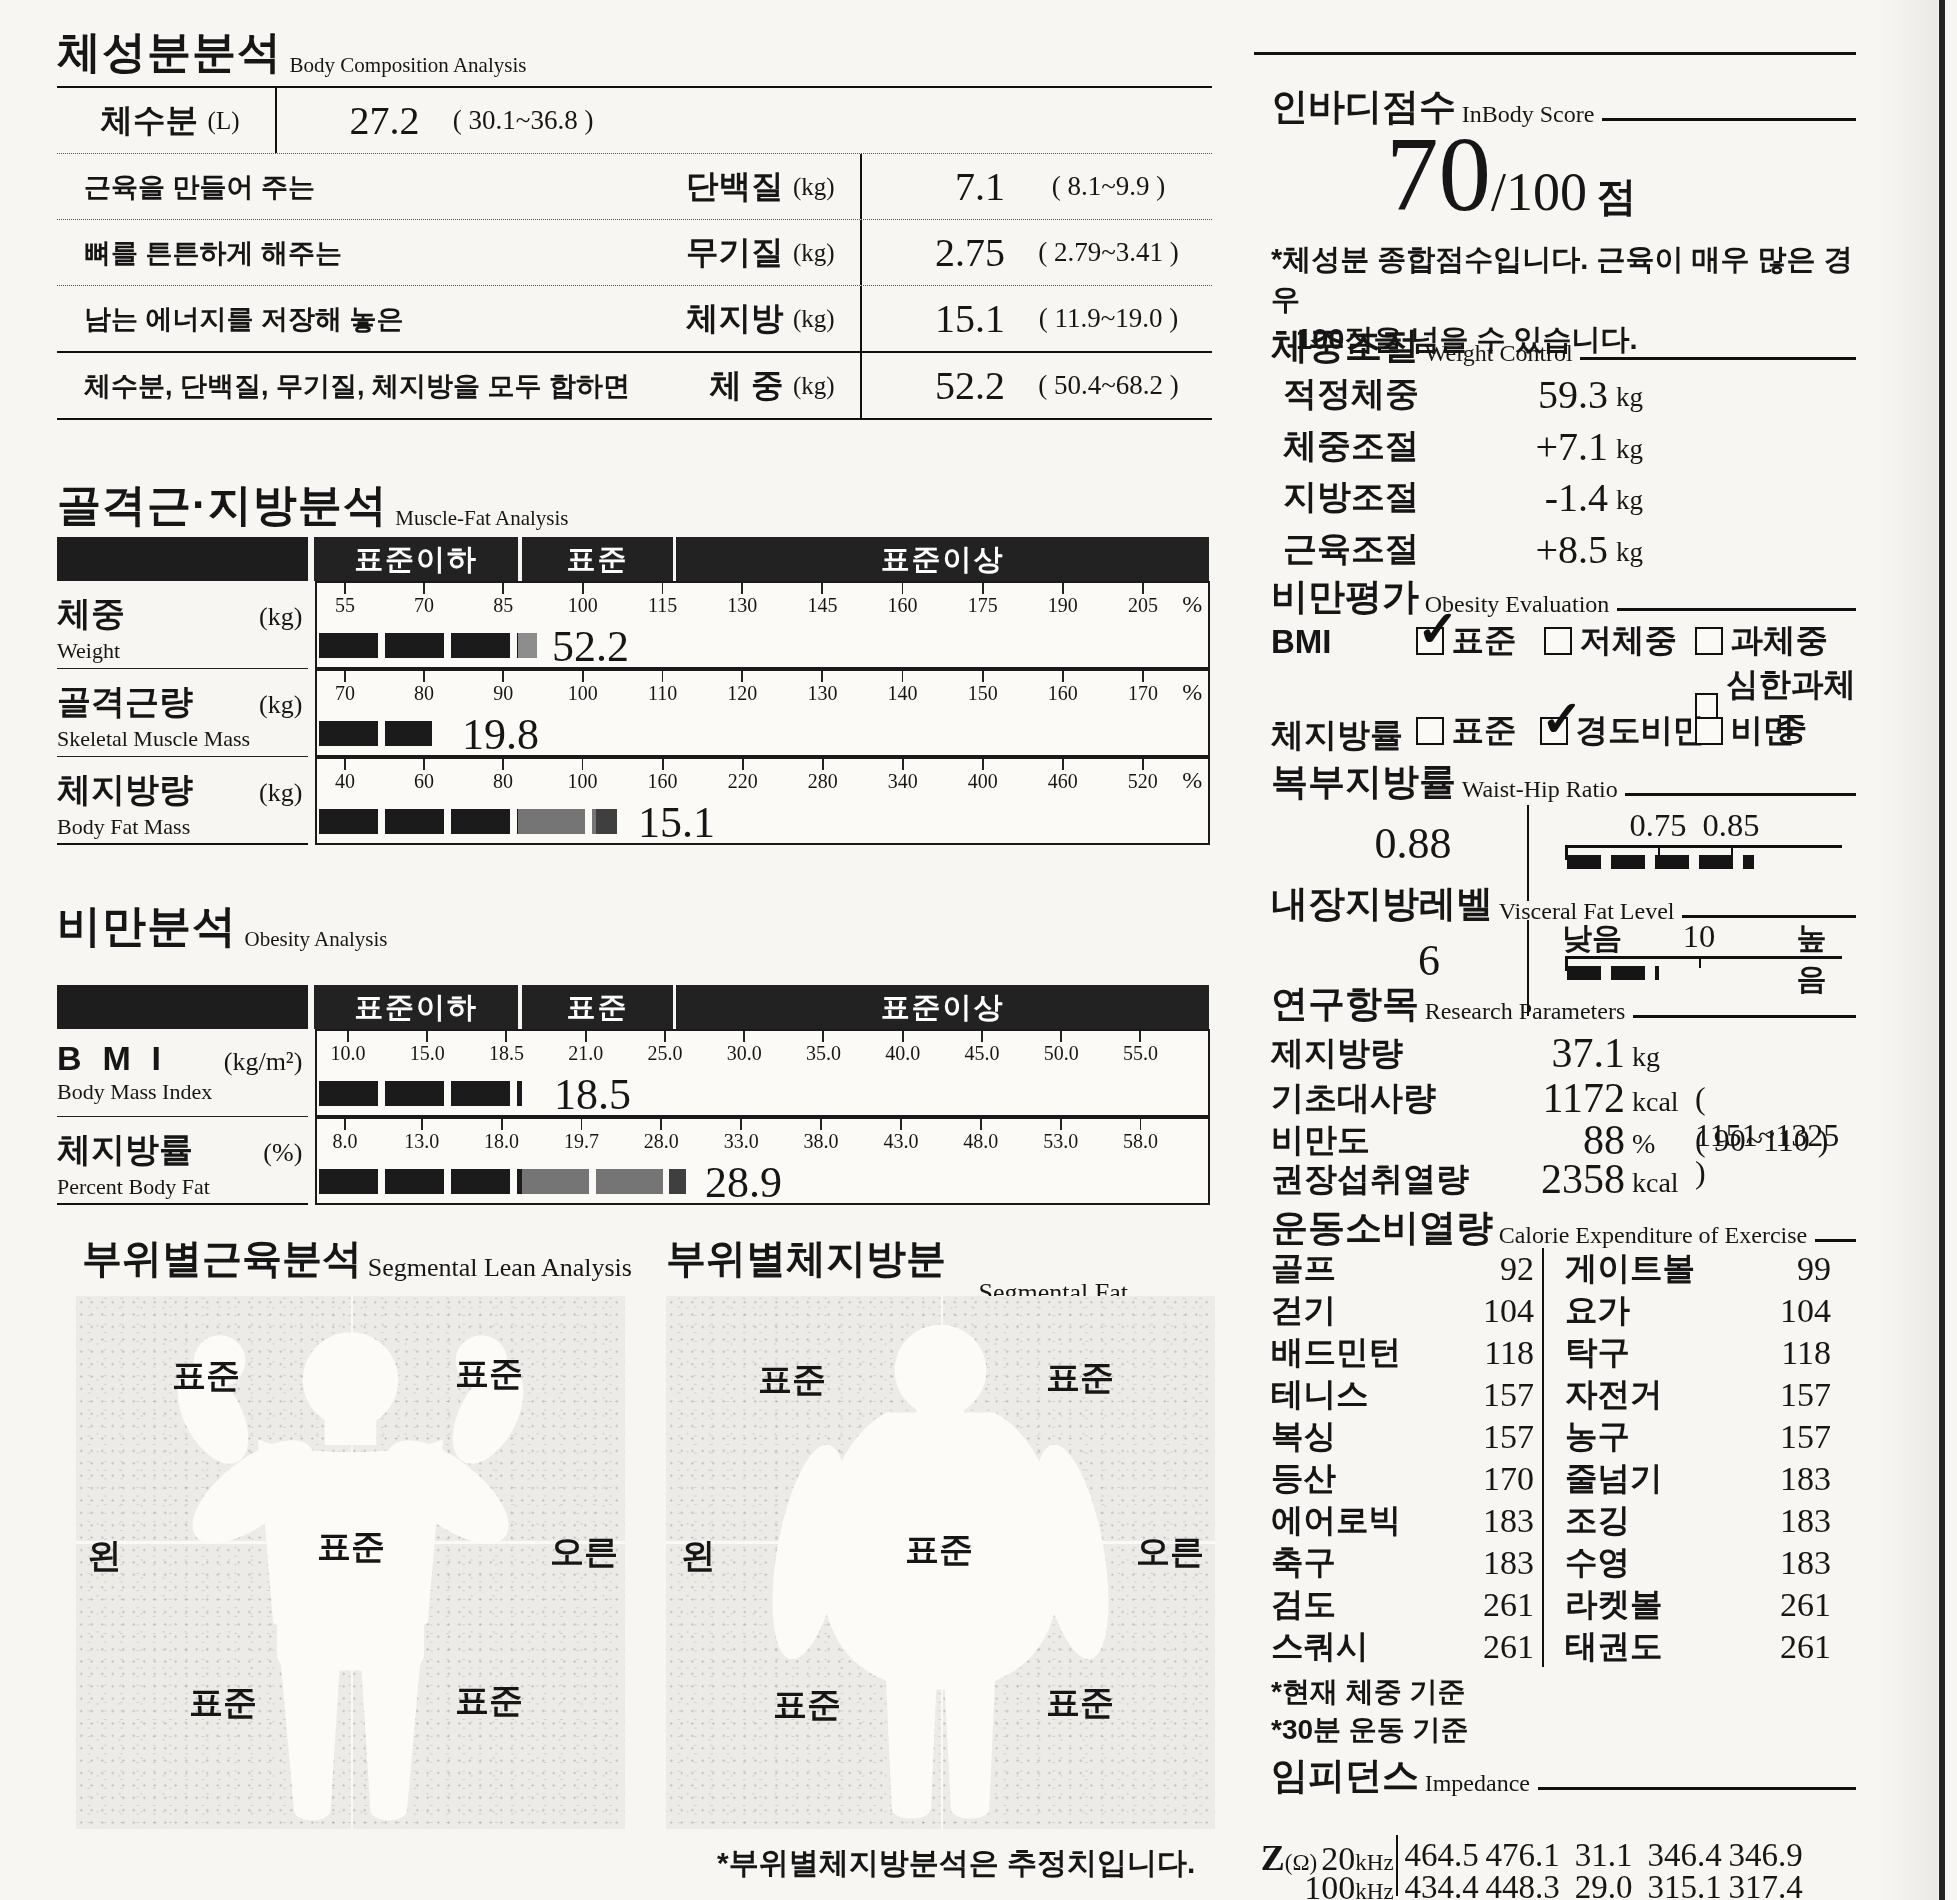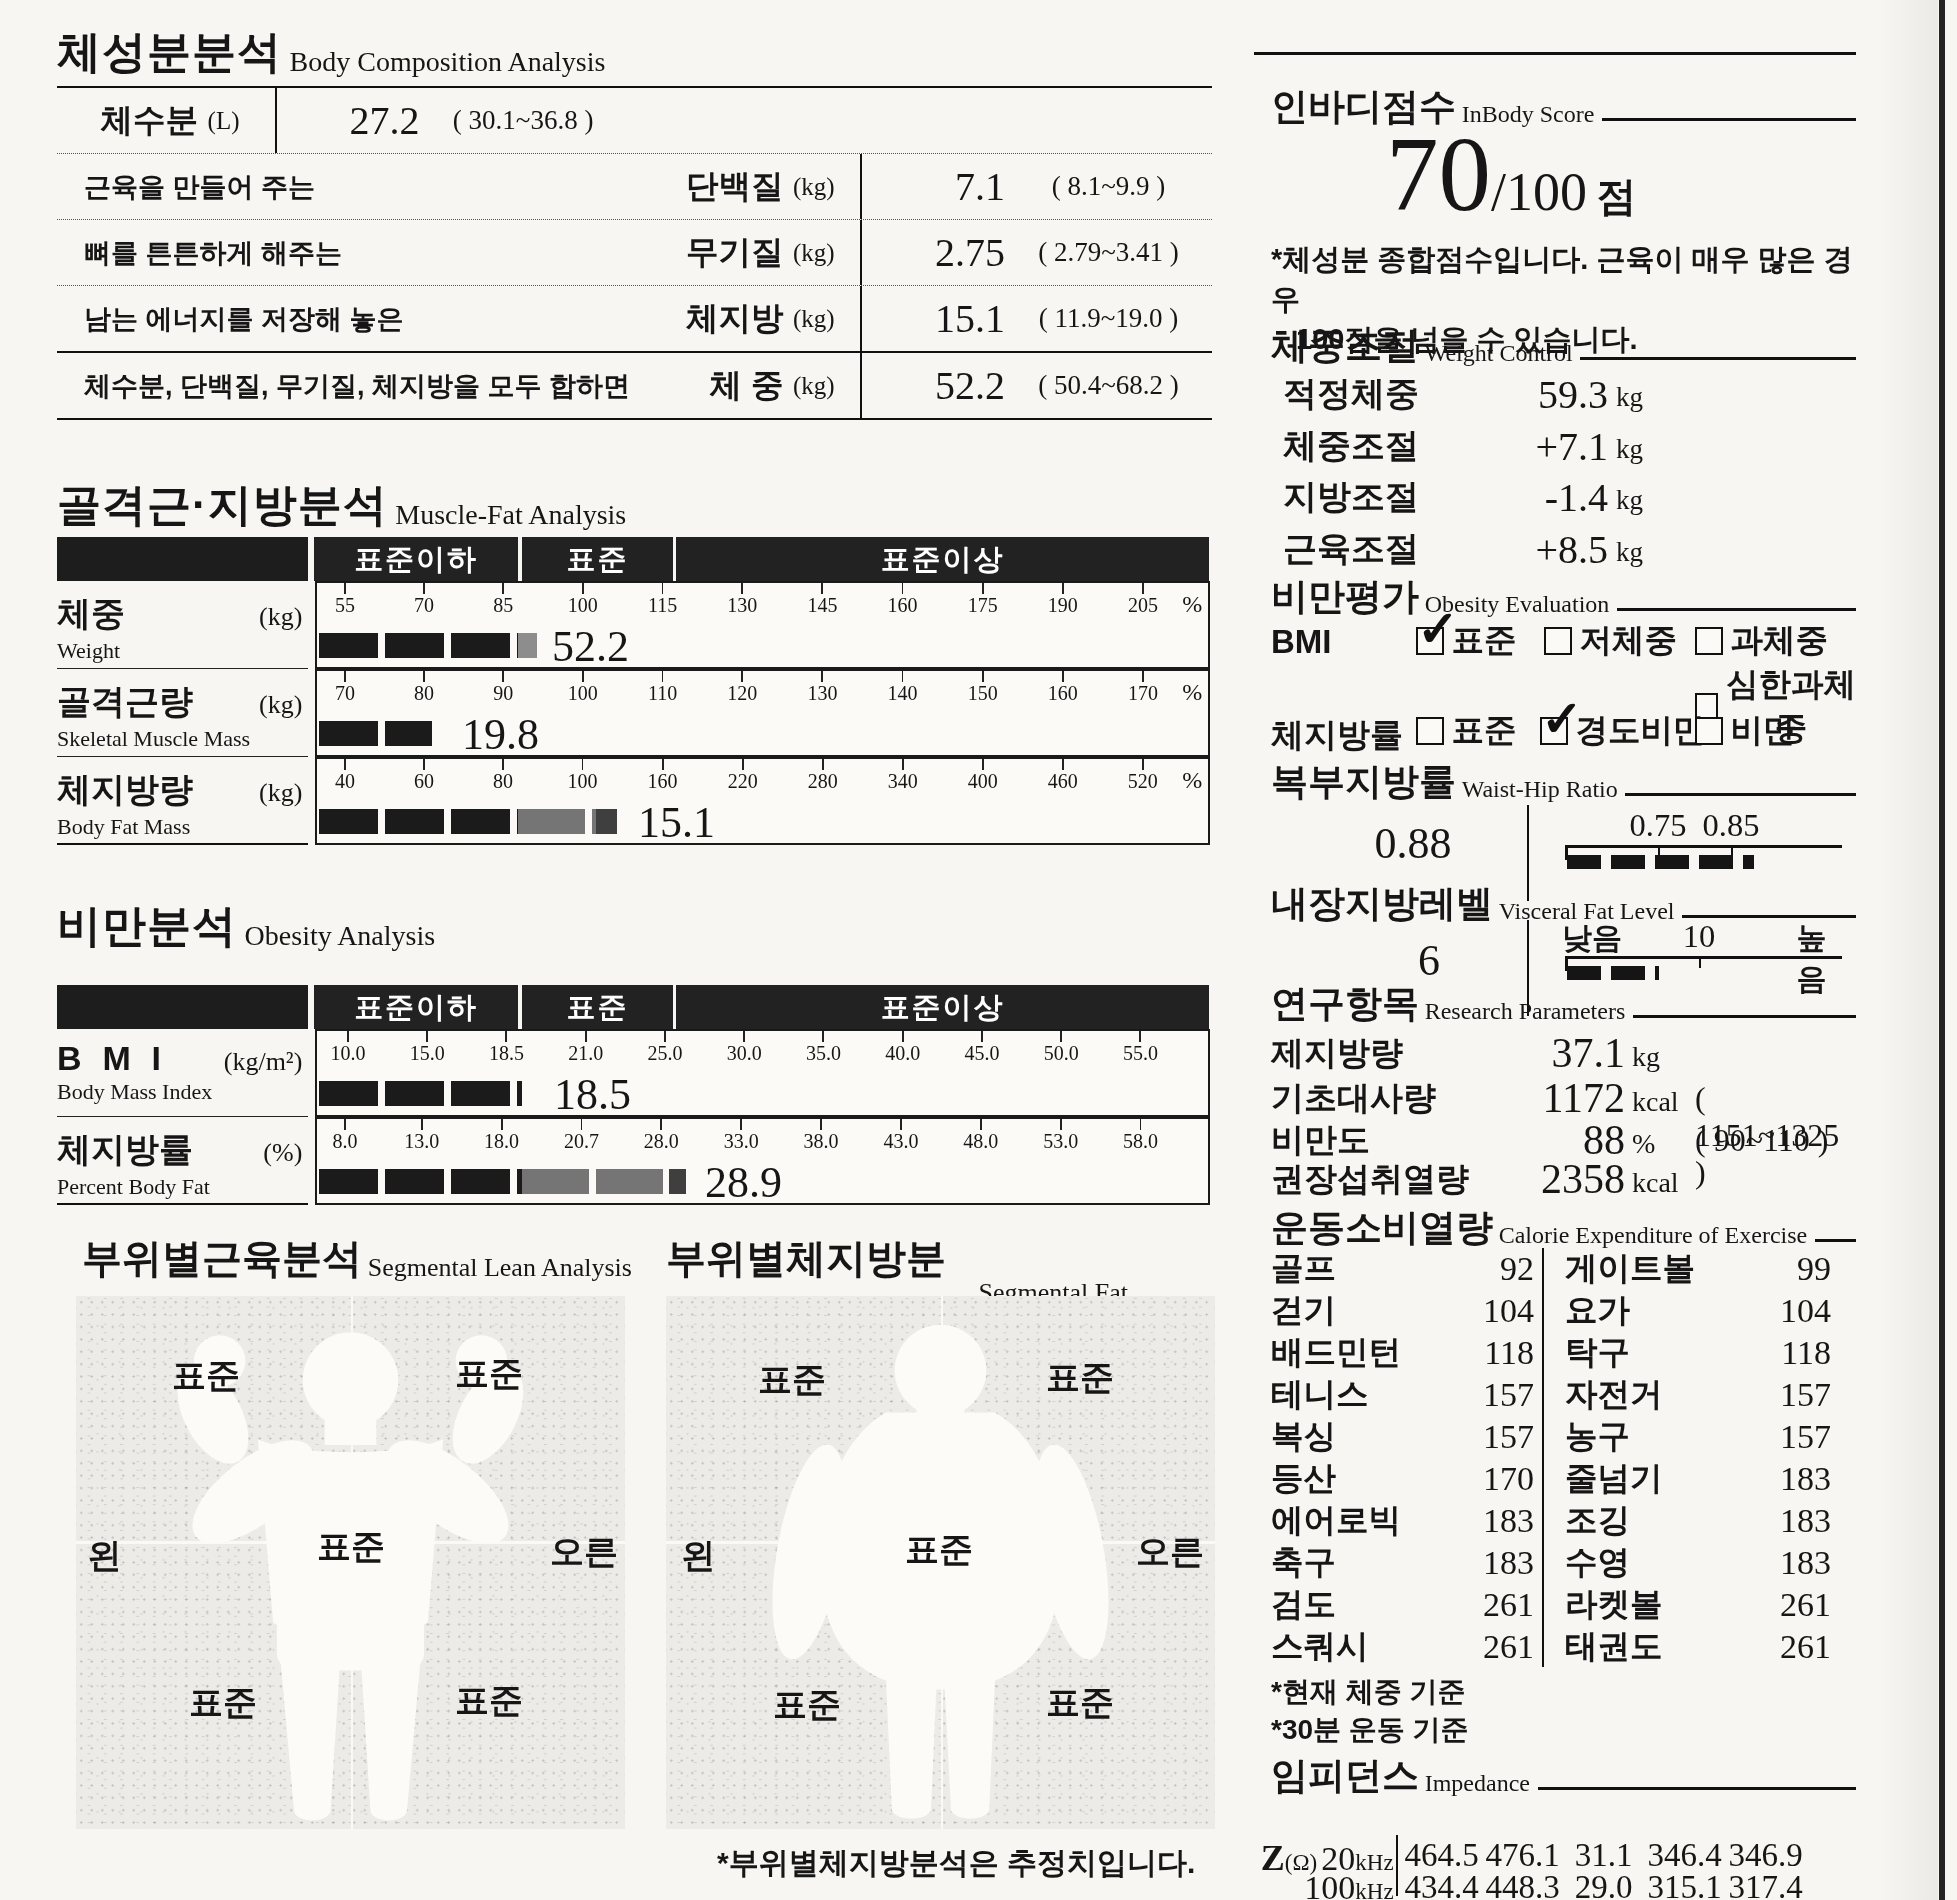--- a/index.html
+++ b/index.html
@@ -4,21 +4,21 @@
 <style>
   html,body{margin:0;padding:0;background:#e9e8e4;}
   .page{position:relative;width:1958px;height:1900px;background:#f7f6f2;overflow:hidden;
         color:#161616;font-family:"Liberation Sans",sans-serif;}
   .ko{font-family:"Liberation Sans",sans-serif;font-weight:700;}
   .serif{font-family:"Liberation Serif",serif;font-weight:400;}
 
   
   .sec-title{display:flex;align-items:flex-end;gap:7.6px;}
   .sec-title .ko{font-size:44px;letter-spacing:1px;}
-  .sec-title .en{font-size:28px;padding-bottom:3.8px;}
+  .sec-title .en{font-size:21px;padding-bottom:3.8px;}
 
   
   #sec-bca{position:absolute;left:57px;top:23px;width:1155px;}
   .bca-table{position:absolute;left:0;top:63px;width:1155px;border-top:2.9px solid #111;border-bottom:2.9px solid #111;}
   .bca-row{display:flex;align-items:center;height:65px;border-bottom:1.9px dotted #555;}
   .bca-row:nth-child(4){border-bottom:2.9px solid #111;}
   .bca-row:nth-child(5){border-bottom:none;}
   .bca-desc{flex:1;font-size:27px;font-weight:700;padding-left:27px;}
   .bca-name{width:141px;text-align:right;font-size:32.5px;font-weight:700;}
   .bca-unit{width:67px;font-size:25px;padding-left:9.6px;}
@@ -424,21 +424,21 @@
         <span class="tick">
             <span class="tick-num">8.0</span>
           </span>
           <span class="tick">
             <span class="tick-num">13.0</span>
           </span>
           <span class="tick">
             <span class="tick-num">18.0</span>
           </span>
           <span class="tick">
-            <span class="tick-num">20.7</span>
+            <span class="tick-num">19.7</span>
           </span>
           <span class="tick">
             <span class="tick-num">28.0</span>
           </span>
           <span class="tick">
             <span class="tick-num">33.0</span>
           </span>
           <span class="tick">
             <span class="tick-num">38.0</span>
           </span>

